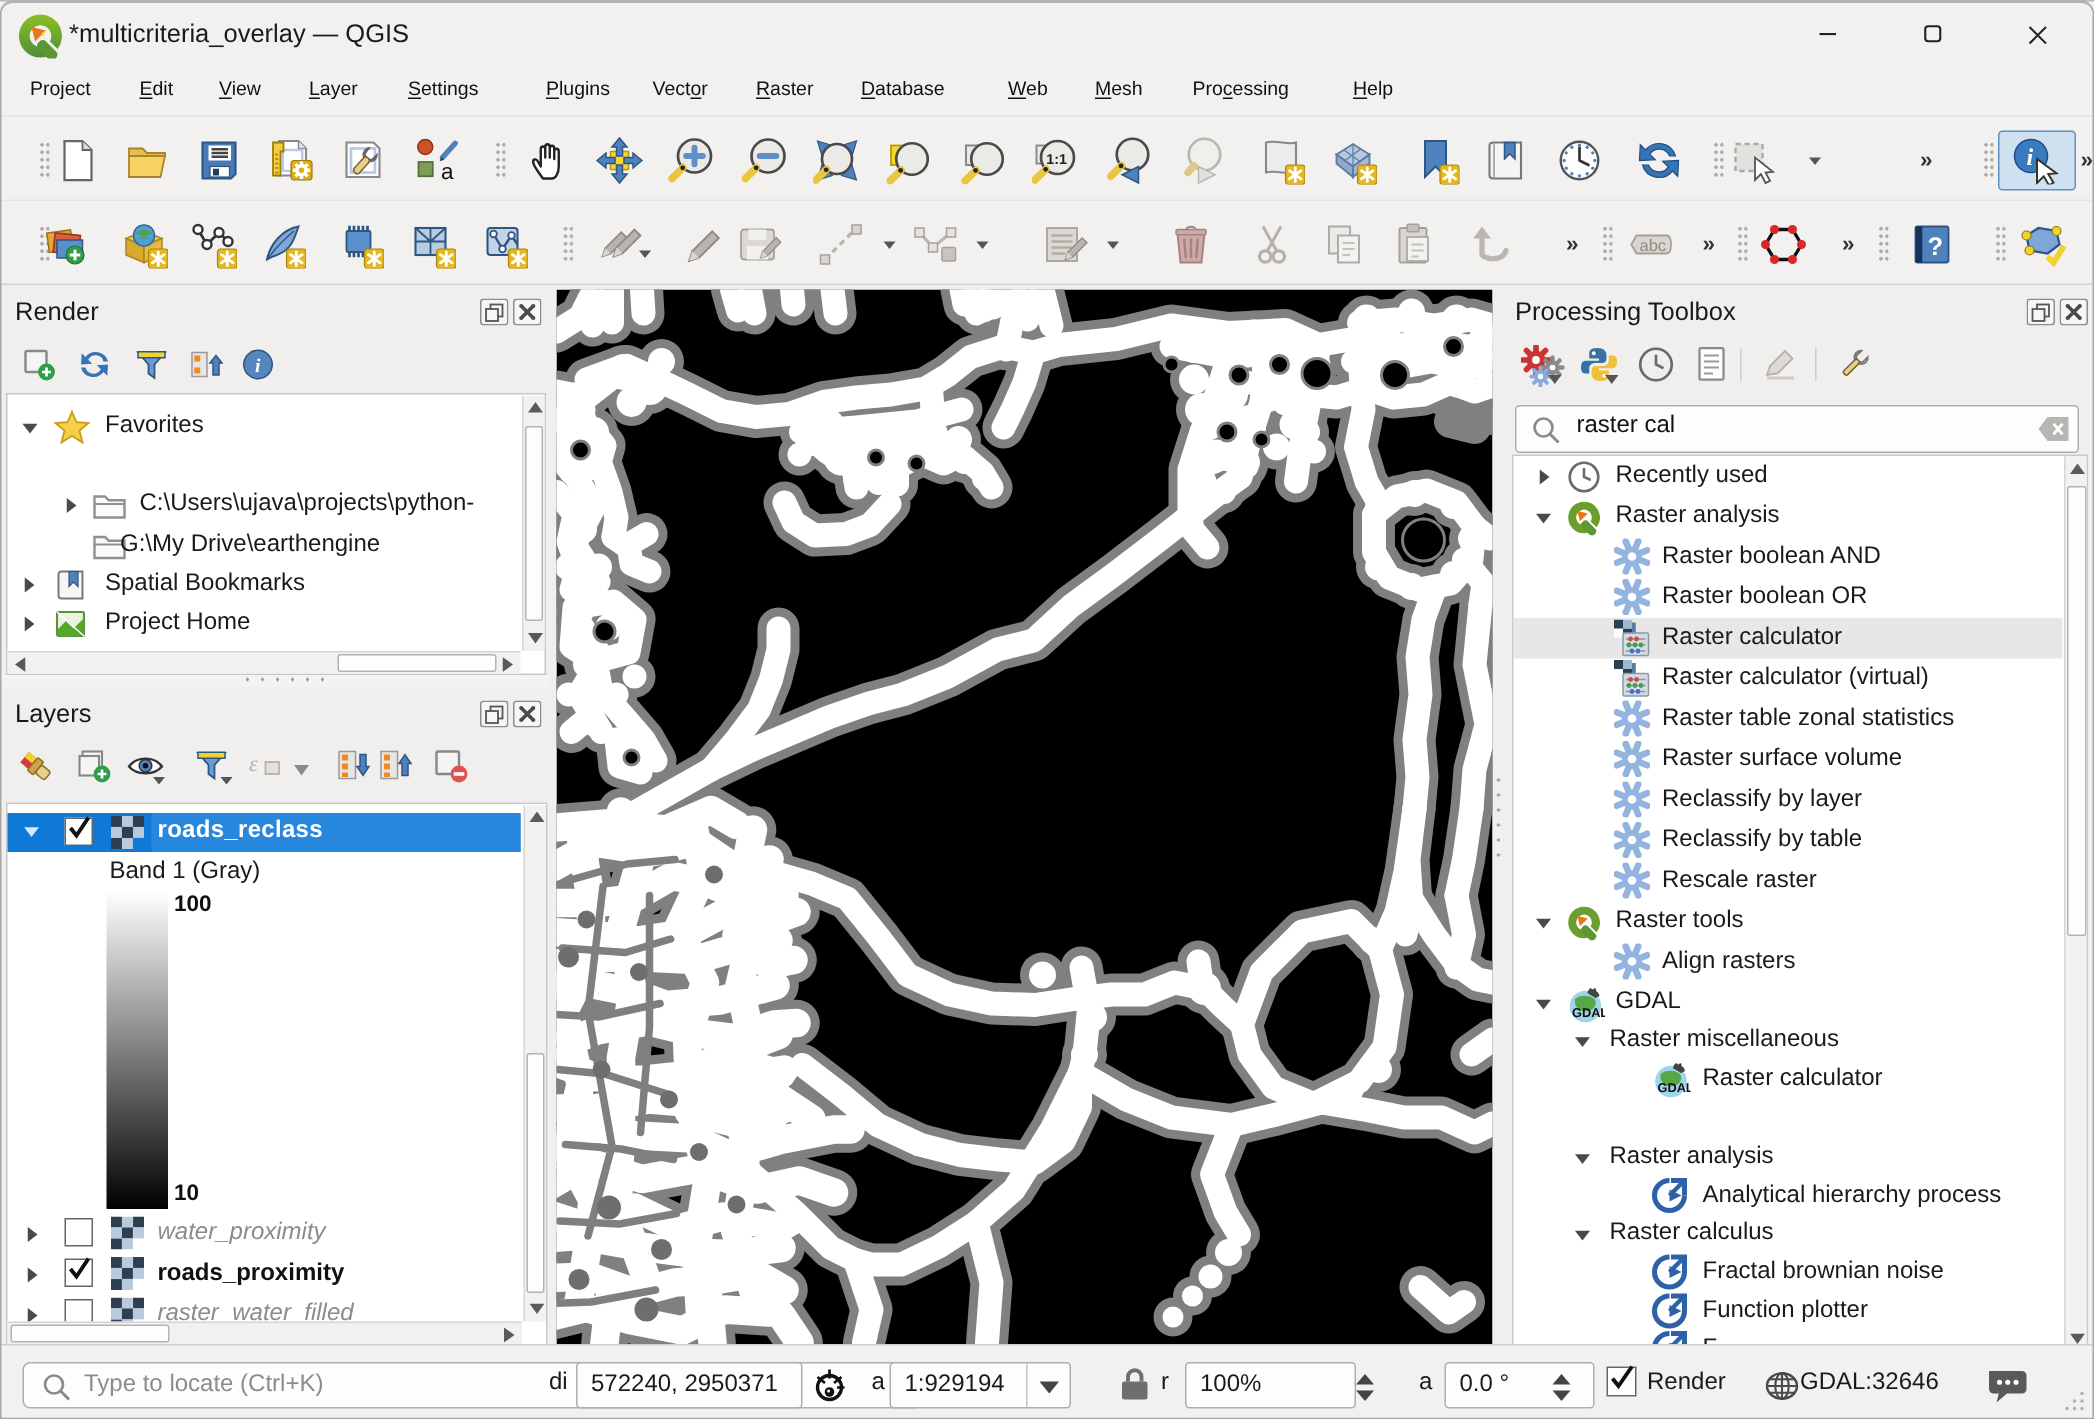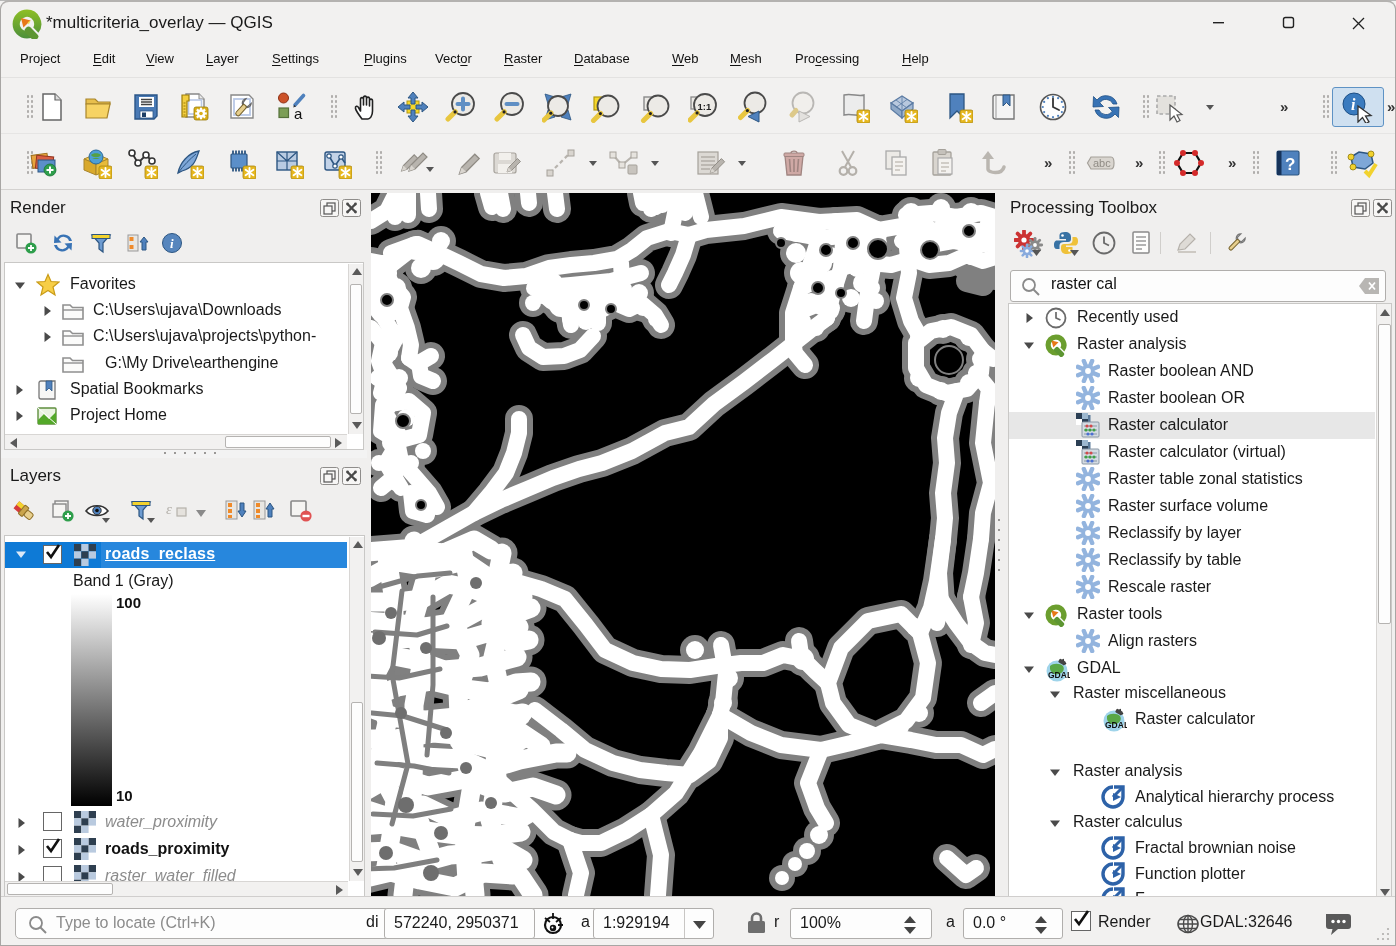--- a/index.html
+++ b/index.html
@@ -559,46 +559,36 @@
 <div class="tree" style="left:4px; top:72px; width:360px; height:188px;">
       <div class="abs" style="top:9px;left:0;width:100%;height:26px;">
         <svg class="abs" style="left:9px;top:9px" width="12" height="9">
           <path d="M1 1.5 L11 1.5 L6 8 Z" fill="#4a4a4a"></path>
         </svg>
         <div class="abs" style="left:31px;top:1px"><svg width="24" height="24" viewBox="0 0 24 24" style="">
             <path d="M12 1.5 L15 8.5 L23 9 L17 14 L19 22 L12 17.5 L5 22 L7 14 L1 9 L9 8.5 Z" fill="#f7ce46" stroke="#c99b17" stroke-width="1.2"></path>
           </svg></div>
         <div class="abs trow" style="left:65px;top:3px;">Favorites</div>
       </div>
-      <div class="abs" style="top:35px;left:0;width:100%;height:26px;">
-        <svg class="abs" style="left:38px;top:7px" width="9" height="12">
-          <path d="M1.5 1 L8 6 L1.5 11 Z" fill="#4a4a4a"></path>
-        </svg>
-        <div class="abs" style="left:56px;top:2px"><svg width="24" height="22" viewBox="0 0 24 22" style="">
-            <path d="M2 5 H9 L11.5 7.5 H22 V19 H2 Z" fill="#fbfbfa" stroke="#909090" stroke-width="1.6"></path>
-            <path d="M2 10 H22" stroke="#909090" stroke-width="1.4"></path>
-          </svg></div>
-        <div class="abs trow" style="left:88px;top:3px;">C:\Users\ujava\Downloads</div>
-      </div>
       <div class="abs" style="top:61px;left:0;width:100%;height:26px;">
         <svg class="abs" style="left:38px;top:7px" width="9" height="12">
           <path d="M1.5 1 L8 6 L1.5 11 Z" fill="#4a4a4a"></path>
         </svg>
         <div class="abs" style="left:56px;top:2px"><svg width="24" height="22" viewBox="0 0 24 22" style="">
             <path d="M2 5 H9 L11.5 7.5 H22 V19 H2 Z" fill="#fbfbfa" stroke="#909090" stroke-width="1.6"></path>
             <path d="M2 10 H22" stroke="#909090" stroke-width="1.4"></path>
           </svg></div>
         <div class="abs trow" style="left:88px;top:3px;">C:\Users\ujava\projects\python-</div>
       </div>
       <div class="abs" style="top:88px;left:0;width:100%;height:26px;">
         <div class="abs" style="left:56px;top:2px"><svg width="24" height="22" viewBox="0 0 24 22" style="">
             <path d="M2 5 H9 L11.5 7.5 H22 V19 H2 Z" fill="#fbfbfa" stroke="#909090" stroke-width="1.6"></path>
             <path d="M2 10 H22" stroke="#909090" stroke-width="1.4"></path>
           </svg></div>
-        <div class="abs trow" style="left:100px;top:3px;text-align:center;">G:\My Drive\earthengine</div>
+        <div class="abs trow" style="left:75px;top:3px;text-align:center;">G:\My Drive\earthengine</div>
       </div>
       <div class="abs" style="top:114px;left:0;width:100%;height:26px;">
         <svg class="abs" style="left:10px;top:7px" width="9" height="12">
           <path d="M1.5 1 L8 6 L1.5 11 Z" fill="#4a4a4a"></path>
         </svg>
         <div class="abs" style="left:31px;top:2px"><svg width="22" height="22" viewBox="0 0 22 22" style="">
             <path d="M5 2 H19 V20 H5 C3.5 20 3 19 3 18 V4 C3 3 3.5 2 5 2 Z" fill="#f6f6f5" stroke="#777" stroke-width="1.3"></path>
             <path d="M10 2 H16 V12 L13 9 L10 12 Z" fill="#4f81bd" stroke="#2d5682" stroke-width="0.8"></path>
           </svg></div>
         <div class="abs trow" style="left:65px;top:3px;">Spatial Bookmarks</div>
@@ -722,21 +712,21 @@
         <rect x="0.0" y="0.0" width="7.3" height="7.3" fill="#2e3f50"></rect>
         <rect x="7.3" y="0.0" width="7.3" height="7.3" fill="#b9cadf"></rect>
         <rect x="14.7" y="0.0" width="7.3" height="7.3" fill="#2e3f50"></rect>
         <rect x="0.0" y="7.3" width="7.3" height="7.3" fill="#b9cadf"></rect>
         <rect x="7.3" y="7.3" width="7.3" height="7.3" fill="#2e3f50"></rect>
         <rect x="14.7" y="7.3" width="7.3" height="7.3" fill="#b9cadf"></rect>
         <rect x="0.0" y="14.7" width="7.3" height="7.3" fill="#2e3f50"></rect>
         <rect x="7.3" y="14.7" width="7.3" height="7.3" fill="#b9cadf"></rect>
       </svg>
       <div class="abs" style="left:96px;top:6px;width:246px;height:26px;background:#2787dd;"></div>
-      <div class="abs" style="left:100px;top:9px;font-size:16px;font-weight:bold;color:#fff;text-decoration:underline;letter-spacing:0.2px;">roads_reclass</div>
+      <div class="abs" style="left:100px;top:9px;font-size:16px;font-weight:bold;color:#fff;letter-spacing:0.2px;">roads_reclass</div>
       <div class="abs trow" style="left:68px;top:36px;">Band 1 (Gray)</div>
       <div class="abs" style="left:111px;top:58px;font-size:15px;font-weight:bold;color:#111;">100</div>
       <div class="abs" style="left:66px;top:58px;width:41px;height:212px;background:linear-gradient(#ffffff,#000000);"></div>
       <div class="abs" style="left:111px;top:251px;font-size:15px;font-weight:bold;color:#111;">10</div>
       <svg class="abs" style="left:12px;top:281px" width="9" height="12">
         <path d="M1.5 1 L8 6 L1.5 11 Z" fill="#4a4a4a"></path>
       </svg>
       <div class="abs" style="left:38px;top:276px;width:19px;height:19px;background:#fff;border:1.5px solid #666;"></div>
       <svg class="abs" style="left:69px;top:275px" width="22" height="22">
         <rect x="0.0" y="0.0" width="7.3" height="7.3" fill="#2e3f50"></rect>
@@ -1673,21 +1663,21 @@
       <div class="abs" style="left:90px;top:0;width:30px;height:29px;border-left:1px solid #c8c6c4;"></div>
       <svg class="abs" style="left:98px;top:11px" width="15" height="10">
         <path d="M1 1 L14 1 L7.5 9 Z" fill="#444"></path>
       </svg>
     </div>
     <svg class="abs" style="left:745px;top:13px" width="24" height="26">
       <rect x="3" y="11" width="17" height="12" rx="1.5" fill="#6e6e6e"></rect>
       <path d="M7 11 V8 a4.5 4.5 0 0 1 9 0 V11" fill="none" stroke="#6e6e6e" stroke-width="2.6"></path>
     </svg>
     <div class="abs" style="left:774px;top:16px;font-size:16px;color:#1a1a1a;">r</div>
-    <div class="sbox" style="left:790px;top:11px;width:142px;height:31px;">
+    <div class="sbox" style="left:790px;top:11px;width:114px;height:31px;">
       <div class="abs" style="left:9px;top:5px;font-size:16px;">100%</div>
       <svg class="abs" style="left:112px;top:6px" width="14" height="20">
         <path d="M7 1 L13 8 L1 8 Z" fill="#444"></path>
         <path d="M1 12 L13 12 L7 19 Z" fill="#444"></path>
       </svg>
     </div>
     <div class="abs" style="left:946px;top:16px;font-size:16px;color:#1a1a1a;">a</div>
     <div class="sbox" style="left:963px;top:11px;width:100px;height:31px;">
       <div class="abs" style="left:9px;top:5px;font-size:16px;">0.0 °</div>
       <svg class="abs" style="left:70px;top:6px" width="14" height="20">

